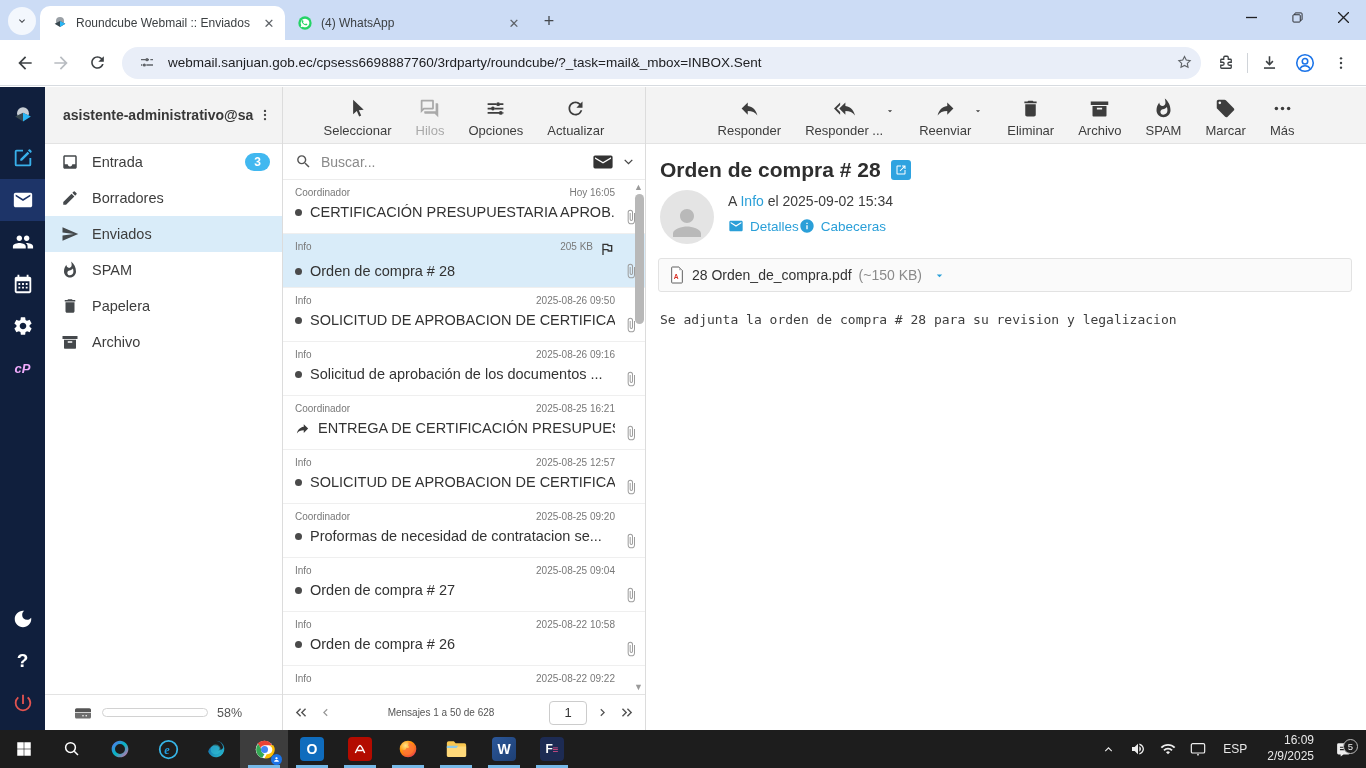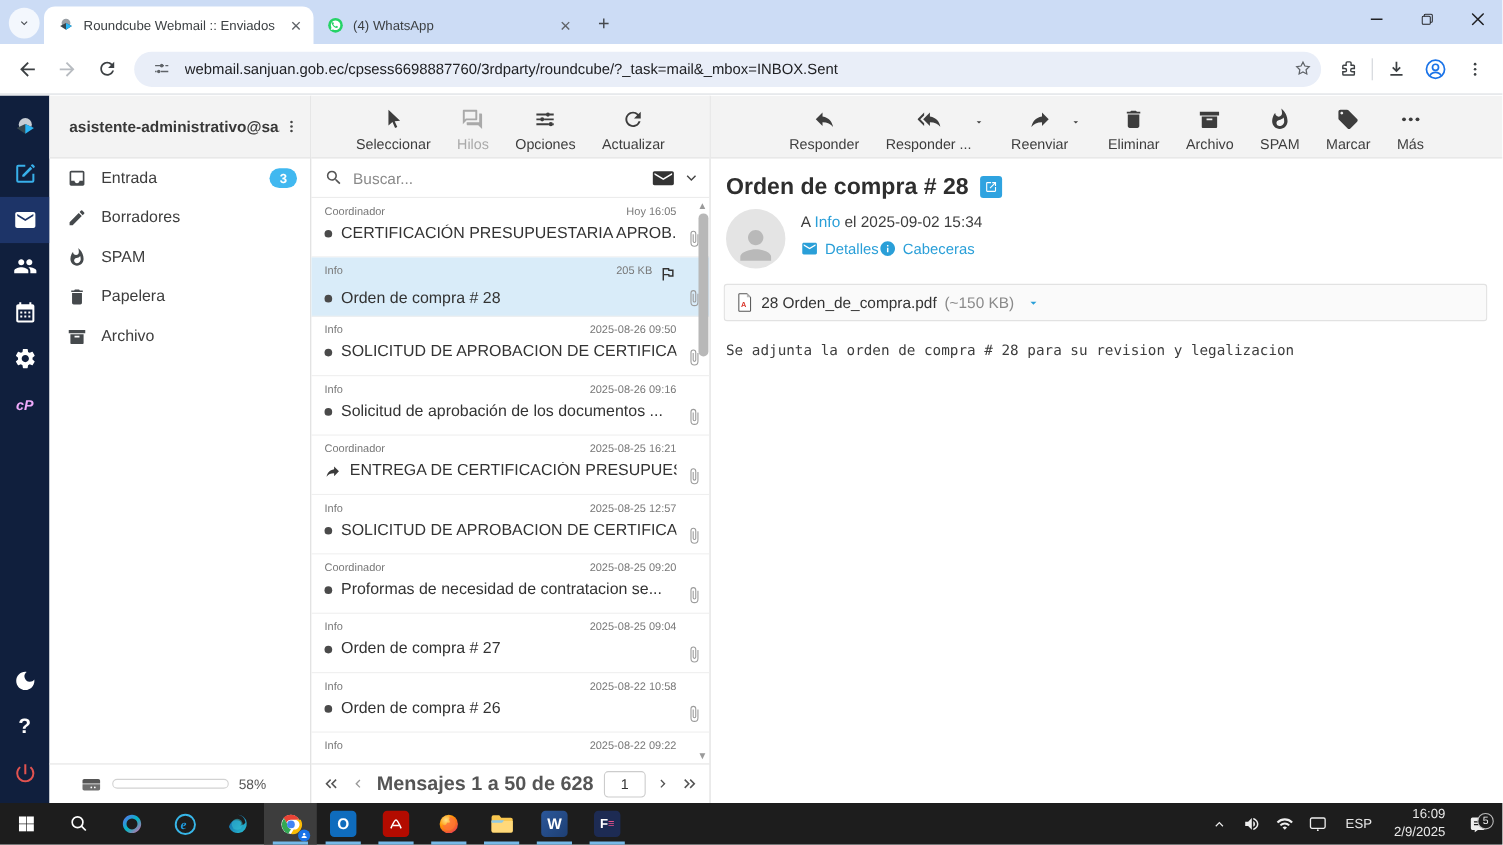--- a/index.html
+++ b/index.html
@@ -74,21 +74,21 @@
   .msg .bullet { width:7px; height:7px; border-radius:50%; background:#4a4a4a; flex-shrink:0; }
   .msg .fwdmark { color:#3b3b3b; display:flex; flex-shrink:0; }
   .msg .subj { flex:1; font-size:14.5px; color:#333; white-space:nowrap; overflow:hidden; }
   .clip { position:absolute; right:6px; top:29px; color:#9c9c9c; }
   .flagic { display:flex; color:#333; margin-left:6px; }
   .scrollbar { position:absolute; right:1px; top:6px; width:9px; height:130px; background:#b8b8b8; border-radius:5px; }
   .scroll-arrow { position:absolute; right:2px; color:#9a9a9a; font-size:9px; }
   .list-foot { height:36px; border-top:1px solid #e3e3e3; display:flex; align-items:center; padding:0 10px; gap:8px; }
   .pg-ic { color:#555; display:flex; }
   .pg-ic.dim { color:#999; }
-  .pg-text { flex:1; text-align:center; font-size:18px; font-weight:bold; color:#555; }
+  .pg-text { flex:1; text-align:center; font-size:10px; font-weight:normal; color:#555; }
   .pg-input { width:38px; height:24px; border:1px solid #ccc; border-radius:4px; text-align:center; font-size:13px; color:#333; font-family:"Liberation Sans",sans-serif; }
 
   
   .content { flex:1; display:flex; flex-direction:column; background:#fff; overflow:hidden; }
   .subject-row { display:flex; align-items:center; gap:10px; padding:14px 0 6px 14px; }
   .subject { font-size:21px; font-weight:bold; color:#2e2e2e; }
   .extlink { width:20px; height:20px; background:#2fa3e0; border-radius:3px; color:#fff; display:flex; align-items:center; justify-content:center; }
   .meta { display:flex; gap:14px; padding:2px 0 0 14px; }
   .avatar { width:54px; height:54px; border-radius:50%; background:#e4e4e4; display:flex; align-items:flex-end; justify-content:center; overflow:hidden; }
   .avatar svg { width:42px; height:42px; color:#b9b9b9; }
@@ -305,20 +305,28 @@
             <span class="badge">3</span>
           </div>
           <div class="folder">
             <span style="display:flex">
               <svg viewBox="0 0 24 24" fill="currentColor" width="18" height="18">
                 <path d="M3 17.25V21h3.75L17.81 9.94l-3.75-3.75L3 17.25zM20.71 7.04c.39-.39.39-1.02 0-1.41l-2.34-2.34a1 1 0 0 0-1.41 0l-1.83 1.83 3.75 3.75 1.83-1.83z"></path>
               </svg>
             </span>
             <span class="flabel">Borradores</span>
           </div>
+          <div class="folder selected">
+            <span style="display:flex">
+              <svg viewBox="0 0 24 24" fill="currentColor" width="18" height="18">
+                <path d="M2.01 21 23 12 2.01 3 2 10l15 2-15 2z"></path>
+              </svg>
+            </span>
+            <span class="flabel">Enviados</span>
+          </div>
           <div class="folder">
             <span style="display:flex">
               <svg viewBox="0 0 24 24" fill="currentColor" width="18" height="18">
                 <path d="M13.5.67s.74 2.65.74 4.8c0 2.06-1.35 3.73-3.41 3.73-2.07 0-3.63-1.67-3.63-3.73l.03-.36C5.21 7.51 4 10.62 4 14c0 4.42 3.58 8 8 8s8-3.58 8-8C20 8.61 17.41 3.8 13.5.67zM11.71 19c-1.78 0-3.22-1.4-3.22-3.14 0-1.62 1.05-2.76 2.81-3.12 1.77-.36 3.6-1.21 4.62-2.58.39 1.29.59 2.65.59 4.04 0 2.65-2.15 4.8-4.8 4.8z"></path>
               </svg>
             </span>
             <span class="flabel">SPAM</span>
           </div>
           <div class="folder">
             <span style="display:flex">

